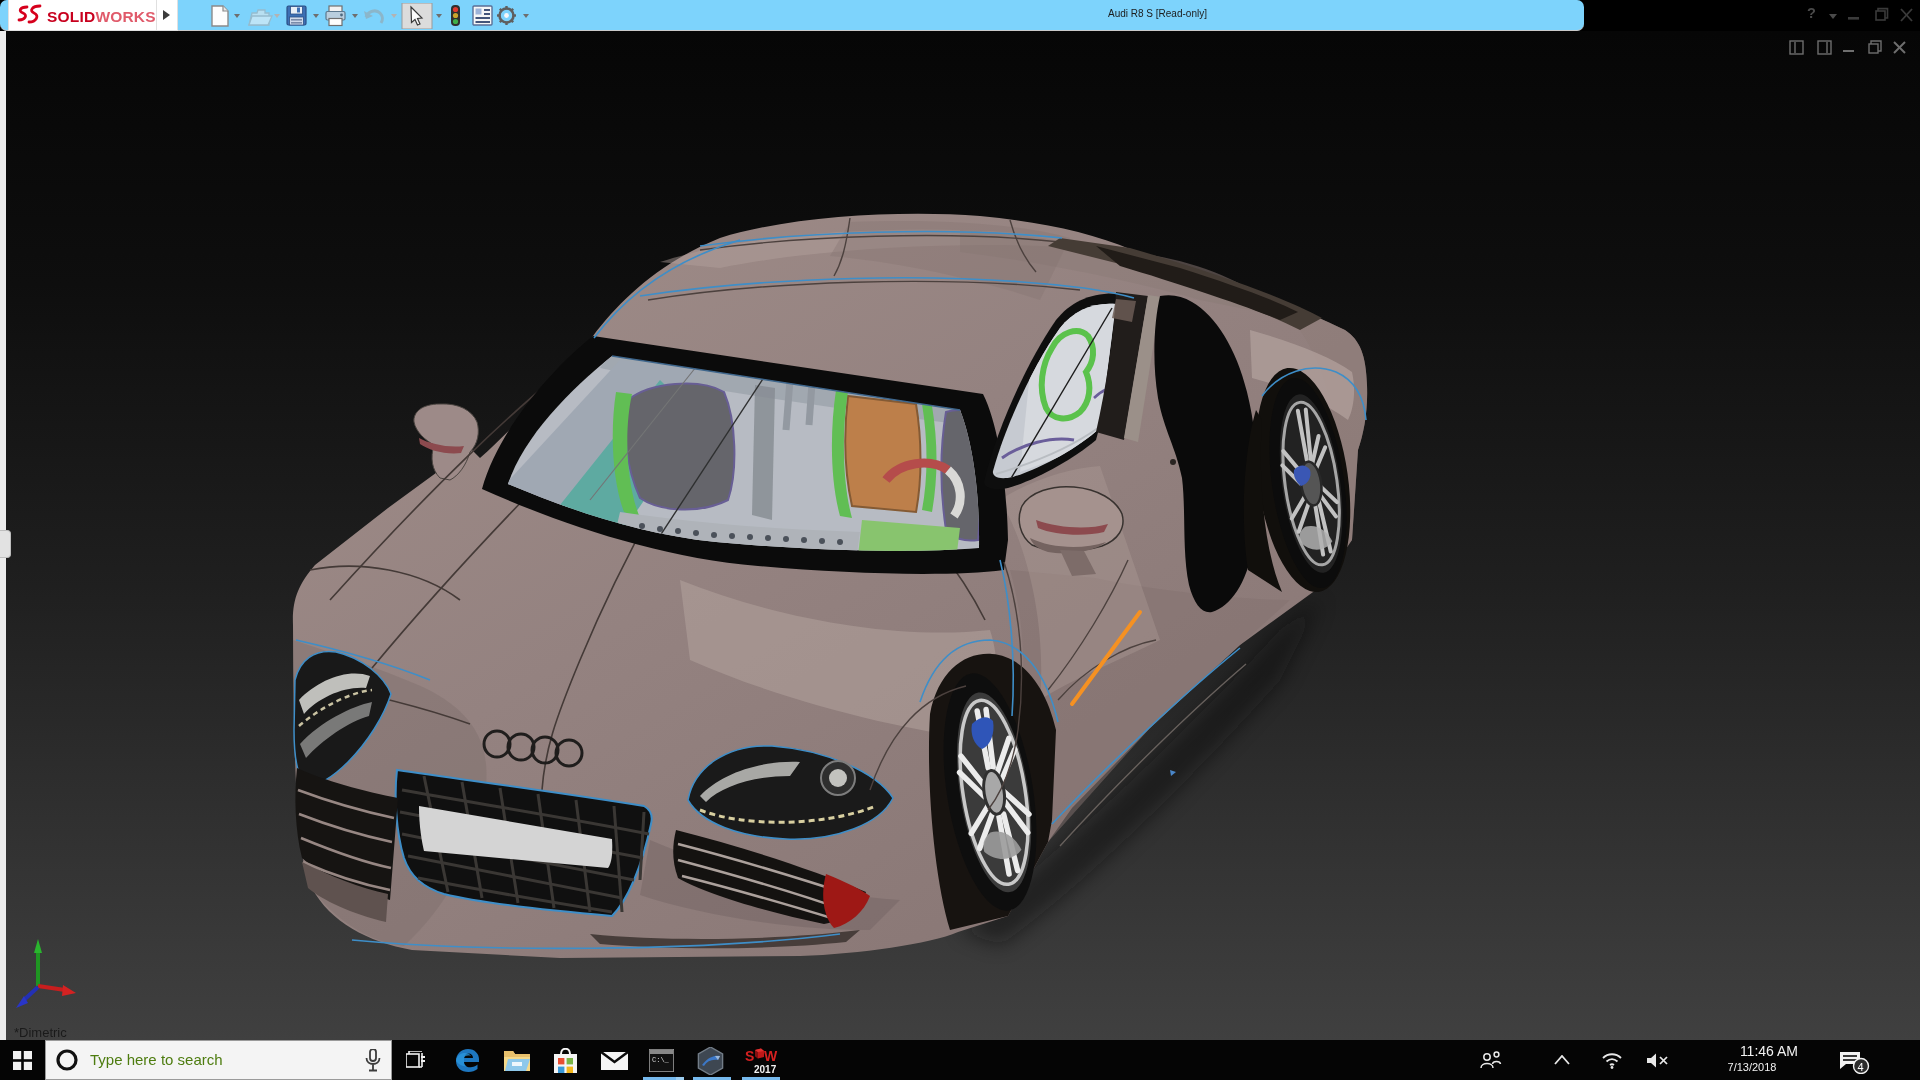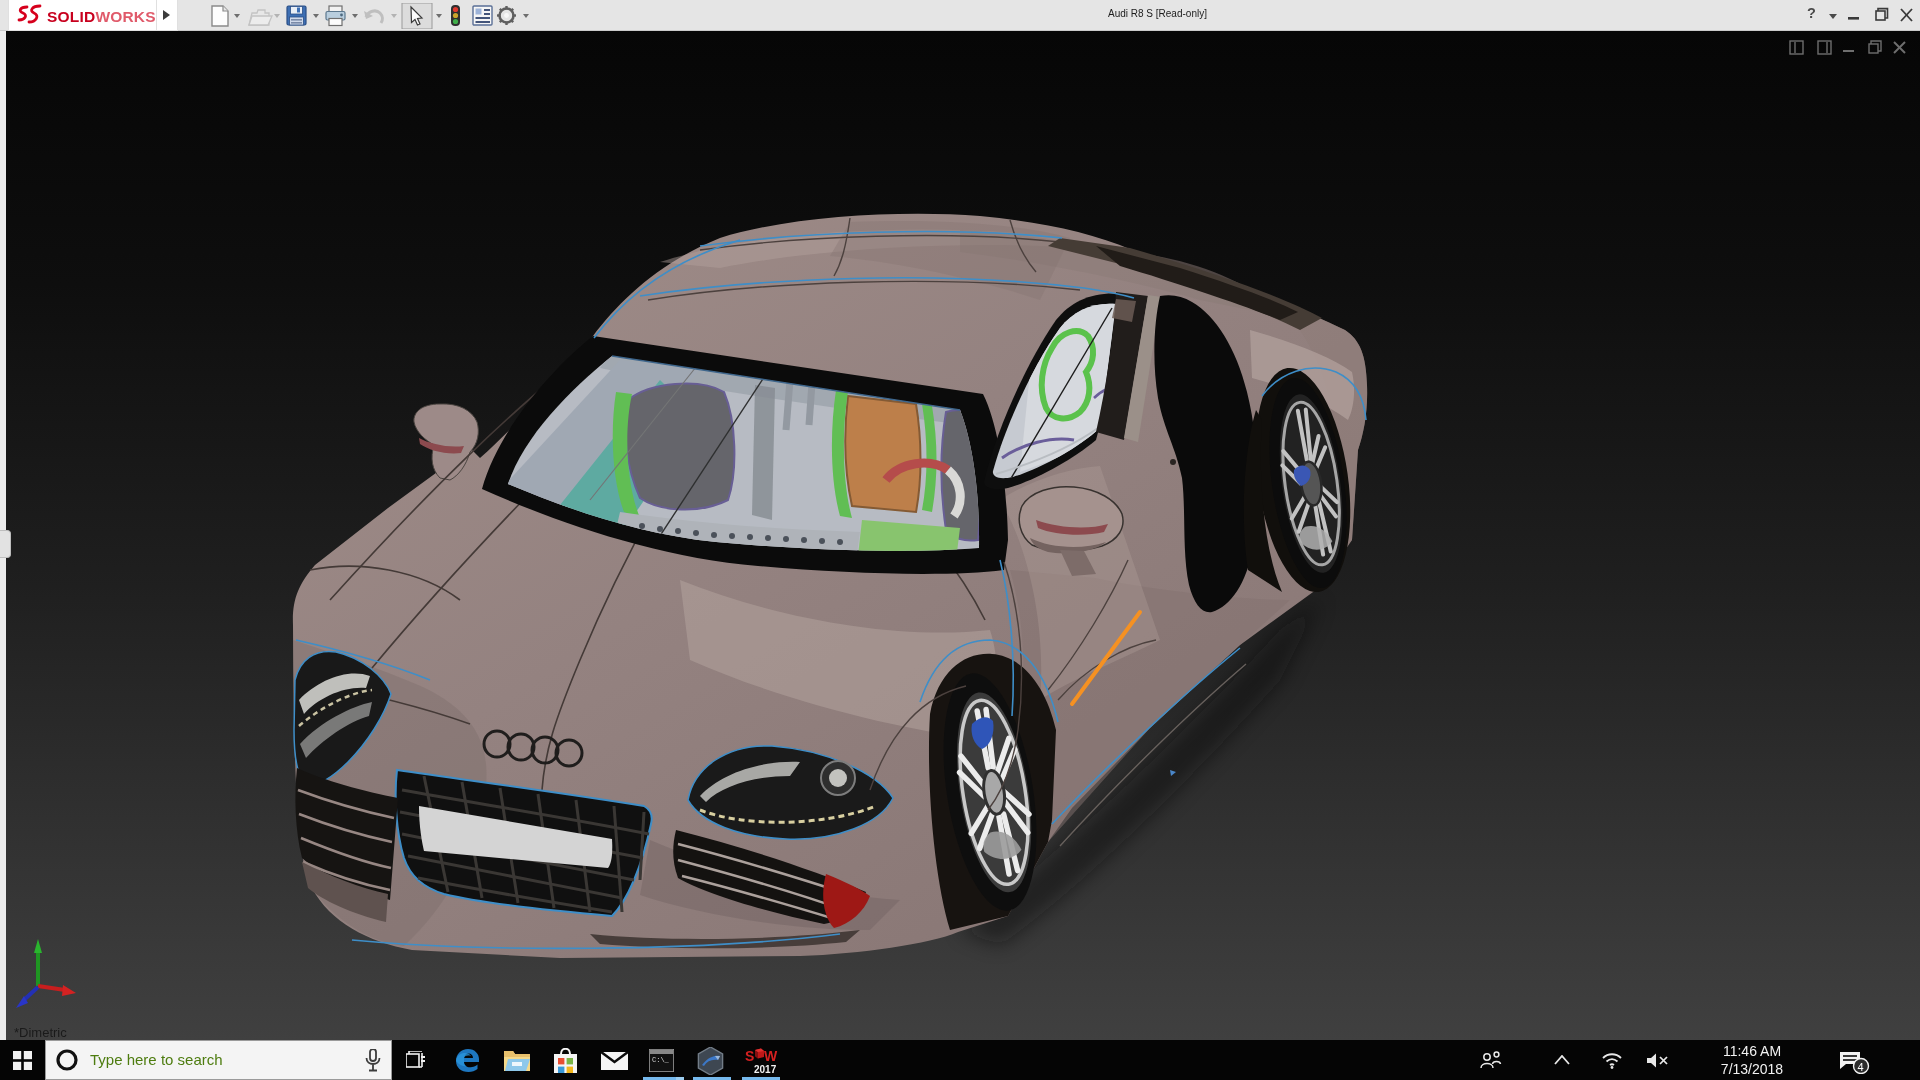--- a/index.html
+++ b/index.html
@@ -1,17 +1,17 @@
 <!DOCTYPE html>
 <html><head>
 <meta charset="utf-8">
 <style>
   html,body{margin:0;padding:0;width:1920px;height:1080px;overflow:hidden;
     font-family:"Liberation Sans",sans-serif;background:#000;}
-  #titlebar{position:absolute;left:0;top:0;width:1920px;height:31px;background:#e5e5e5;border-bottom:1px solid #c9c9c9;box-sizing:border-box;z-index:20;}
+  #titlebar{position:absolute;left:0;top:0;width:1584px;height:31px;background:#7dd3fc;border-bottom:1px solid #c9c9c9;box-sizing:border-box;z-index:20;border-radius:7px;}
   #viewport{position:absolute;left:0;top:31px;width:1920px;height:1009px;
     background:linear-gradient(#060606, #0e0e0e 25%, #1f1f1f 55%, #303030 78%, #404040 100%);z-index:5;}
   #taskbar{position:absolute;left:0;top:1040px;width:1920px;height:40px;background:#050505;z-index:20;}
   .t{position:absolute;white-space:nowrap;}
   #leftstrip{position:absolute;left:0;top:31px;width:6px;height:1009px;background:#ececec;z-index:8;}
   #lefttab{position:absolute;left:0px;top:530px;width:10px;height:26px;background:#e2e2e2;
     border:1px solid #bdbdbd;border-left:none;border-radius:0 4px 4px 0;z-index:9;}
 </style>
 </head>
 <body>
@@ -556,22 +556,22 @@
     </g>
     <circle cx="11" cy="15.5" r="1.4" fill="#e8e8e8"></circle>
   </svg>
   <svg style="position:absolute;left:1646px;top:12px" width="24" height="17" viewBox="0 0 24 17">
     <path d="M 1,6 L 5,6 L 10,1.5 L 10,15.5 L 5,11 L 1,11 Z" fill="#e8e8e8"></path>
     <g stroke="#e8e8e8" stroke-width="1.7">
         <line x1="14" y1="5" x2="21" y2="12"></line>
         <line x1="21" y1="5" x2="14" y2="12"></line>
       </g>
   </svg>
-  <div class="t" style="left:1706px;top:3px;width:92px;text-align:center;font-size:14px;color:#f2f2f2;">11:46 AM</div>
-  <div class="t" style="left:1706px;top:21px;width:92px;text-align:center;font-size:14px;color:#f2f2f2;">7/13/2018</div>
+  <div class="t" style="left:1706px;top:3px;width:92px;text-align:right;font-size:14px;color:#f2f2f2;">11:46 AM</div>
+  <div class="t" style="left:1706px;top:21px;width:92px;text-align:center;font-size:11px;color:#f2f2f2;">7/13/2018</div>
   <svg style="position:absolute;left:1840px;top:10px" width="30" height="24" viewBox="0 0 30 24">
     <path d="M 0,2 L 20,2 L 20,14 L 6,14 L 0,19 Z" fill="#f2f2f2"></path>
     <g stroke="#0a0a0a" stroke-width="1.6">
         <line x1="3" y1="6" x2="17" y2="6"></line>
         <line x1="3" y1="10" x2="17" y2="10"></line>
       </g>
     <circle cx="21" cy="16" r="7.5" fill="#2b2b2b" stroke="#f2f2f2" stroke-width="1.4"></circle>
     <text x="17.5" y="20.5" font-size="11" fill="#fff" font-family="Liberation Sans,sans-serif">4</text>
   </svg>
 </div>

